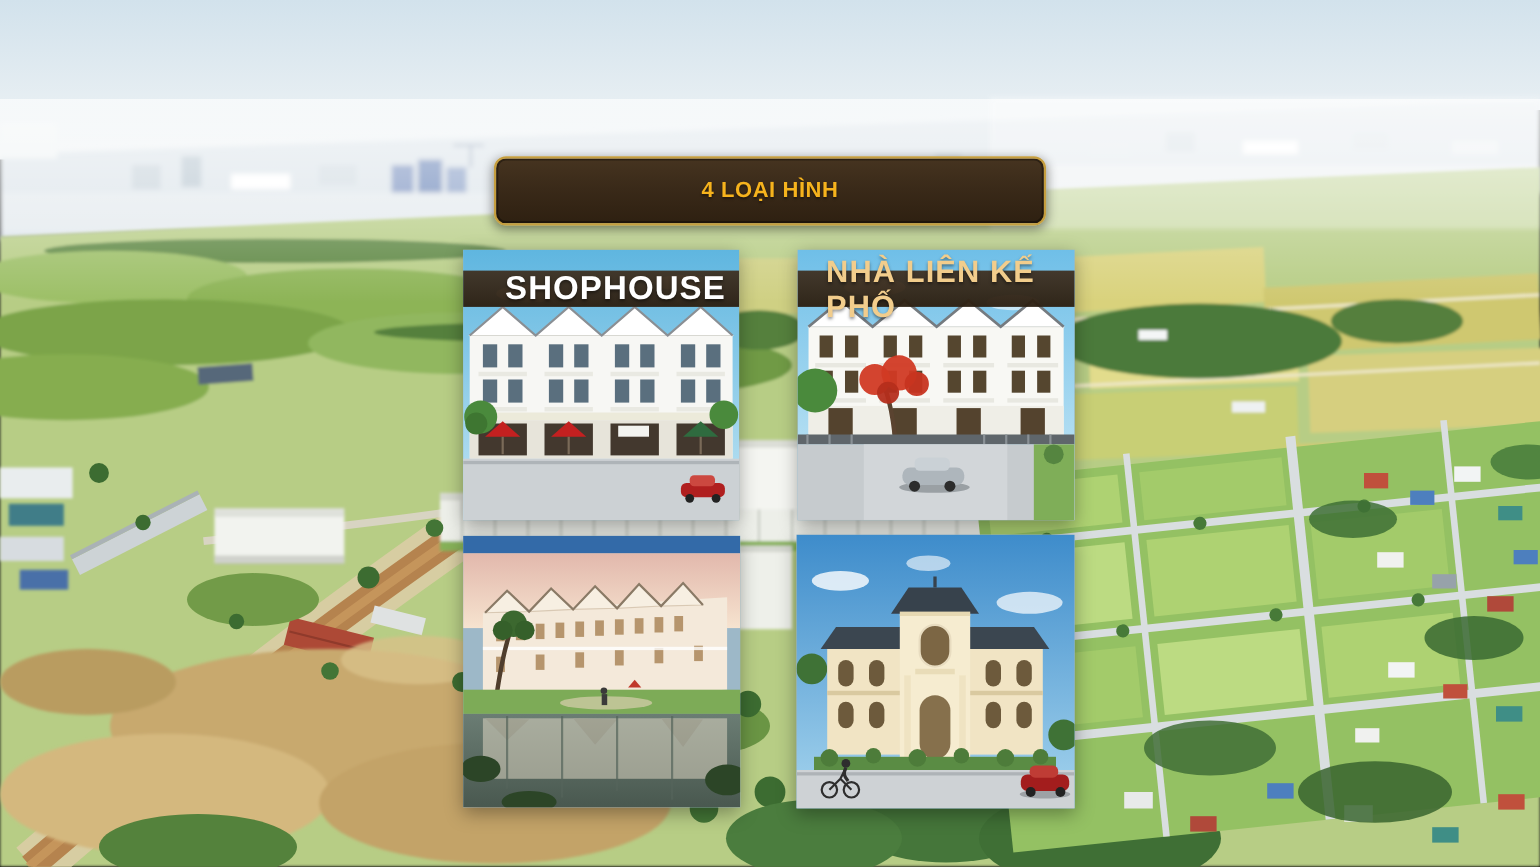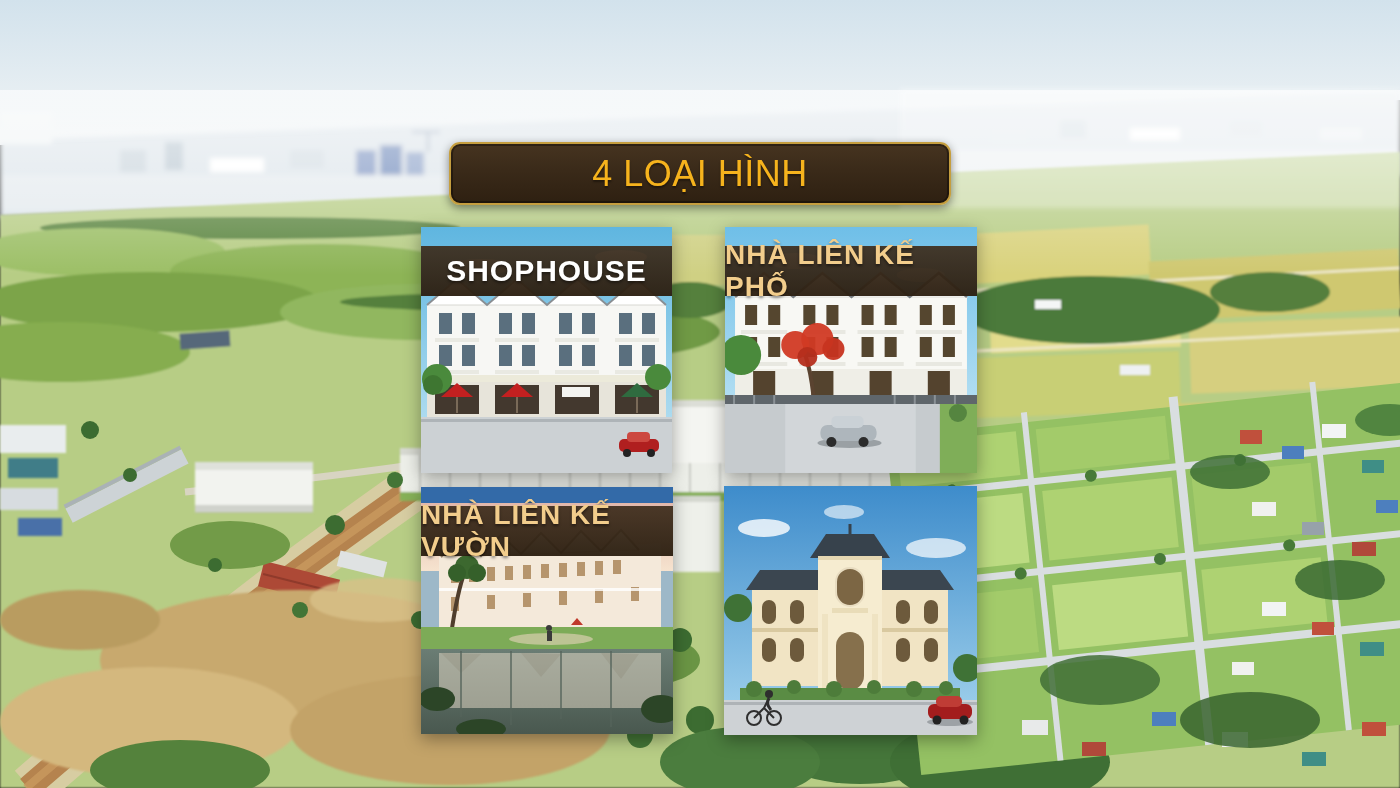--- a/index.html
+++ b/index.html
@@ -13,41 +13,41 @@
   .banner{
     position:absolute;left:449px;top:142px;width:502px;height:63px;
     box-sizing:border-box;
     background:linear-gradient(180deg,#463420 0%,#3a2a19 45%,#2e2011 100%);
     border:2px solid #c59e3f;border-radius:11px;
     box-shadow:0 3px 10px rgba(0,0,0,.45), inset 0 0 0 2px rgba(0,0,0,.35);
     display:flex;align-items:center;justify-content:center;gap:9px;
     white-space:nowrap;
   }
   .banner span{
-    font-size:36px;font-weight:normal;letter-spacing:.5px;
+    font-size:20px;font-weight:bold;letter-spacing:.5px;
     text-shadow:0 2px 2px rgba(0,0,0,.4);
   }
   .banner .hl{color:#f6b31d;}
   .banner .rest{color:#ffffff;}
 
   
   .card{
     position:absolute;overflow:hidden;
     box-shadow:0 5px 16px rgba(0,0,0,.35);
     background:#9db8c8;
   }
   .card-1{left:421px;top:227px;width:251px;height:246px;}
   .card-2{left:725px;top:227px;width:252px;height:246px;}
   .card-3{left:421px;top:487px;width:252px;height:247px;}
   .card-4{left:724px;top:486px;width:253px;height:249px;}
   .cimg{position:absolute;left:0;top:0;width:100%;height:100%;display:block;}
   .band{
-    position:absolute;left:0;right:0;top:19px;height:50px;
+    position:absolute;left:0;right:0;top:19px;height:33px;
     background:linear-gradient(180deg,rgba(62,45,28,.92),rgba(44,31,17,.96));
-    display:flex;align-items:center;justify-content:center;
+    display:flex;align-items:center;justify-content:center;padding-left:26px;
   }
   .band span{
     font-weight:bold;letter-spacing:1px;
     text-shadow:0 2px 3px rgba(0,0,0,.45);
   }
   .lbl-white{color:#ffffff;}
   .lbl-gold{color:#f2cd8c;}
   .fs-big{font-size:30px;}
   .fs-mid{font-size:27px;}
   .fs-sm{font-size:28px;letter-spacing:.5px;}
@@ -517,23 +517,20 @@
           <line x1="40" y1="164" x2="40" y2="230"></line>
             <line x1="90" y1="164" x2="90" y2="238"></line>
           <line x1="140" y1="164" x2="140" y2="232"></line>
             <line x1="190" y1="164" x2="190" y2="240"></line>
         </g>
         <ellipse cx="16" cy="212" rx="18" ry="12" fill="#2c4527"></ellipse>
         <ellipse cx="240" cy="222" rx="20" ry="14" fill="#2c4527"></ellipse>
         <ellipse cx="60" cy="242" rx="25" ry="10" fill="#2c4527"></ellipse>
       </g>
     </svg>
-    <div class="band">
-      <span class="lbl-gold fs-sm">NHÀ LIÊN KẾ VƯỜN</span>
-    </div>
   </div>
 
   <div class="card card-4">
     <svg class="cimg" viewBox="0 0 253 249" preserveAspectRatio="none">
       <defs>
           <linearGradient id="c4sky" x1="0" y1="0" x2="0" y2="1">
         <stop offset="0" stop-color="#3e8ccb"></stop>
             <stop offset="1" stop-color="#a6d5ee"></stop>
           </linearGradient>
         </defs>

